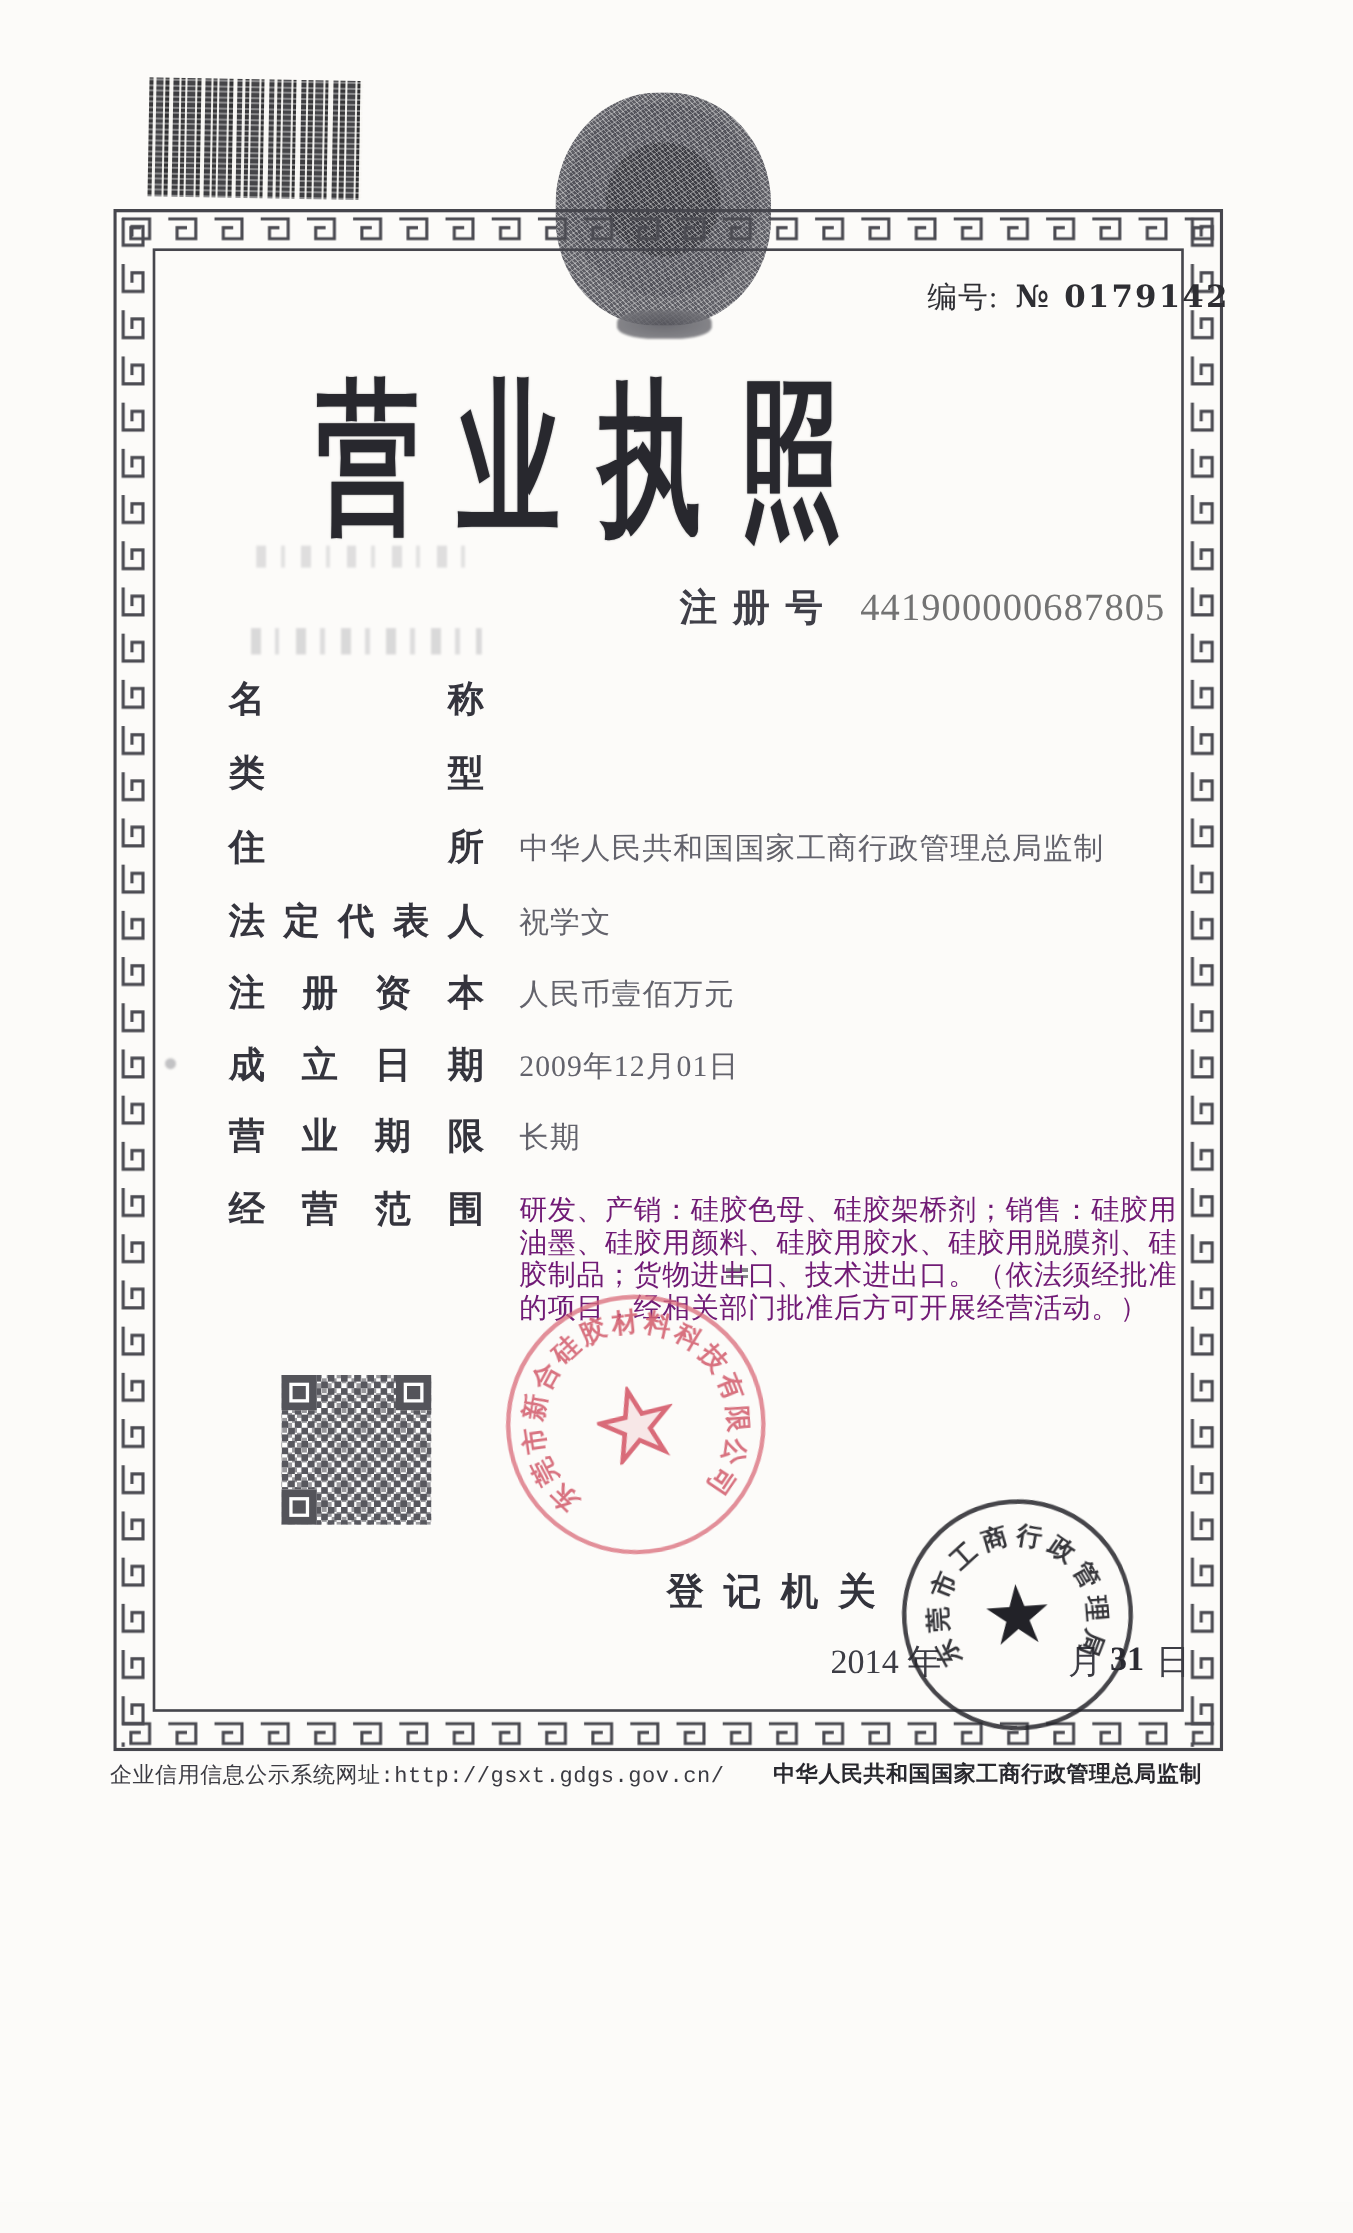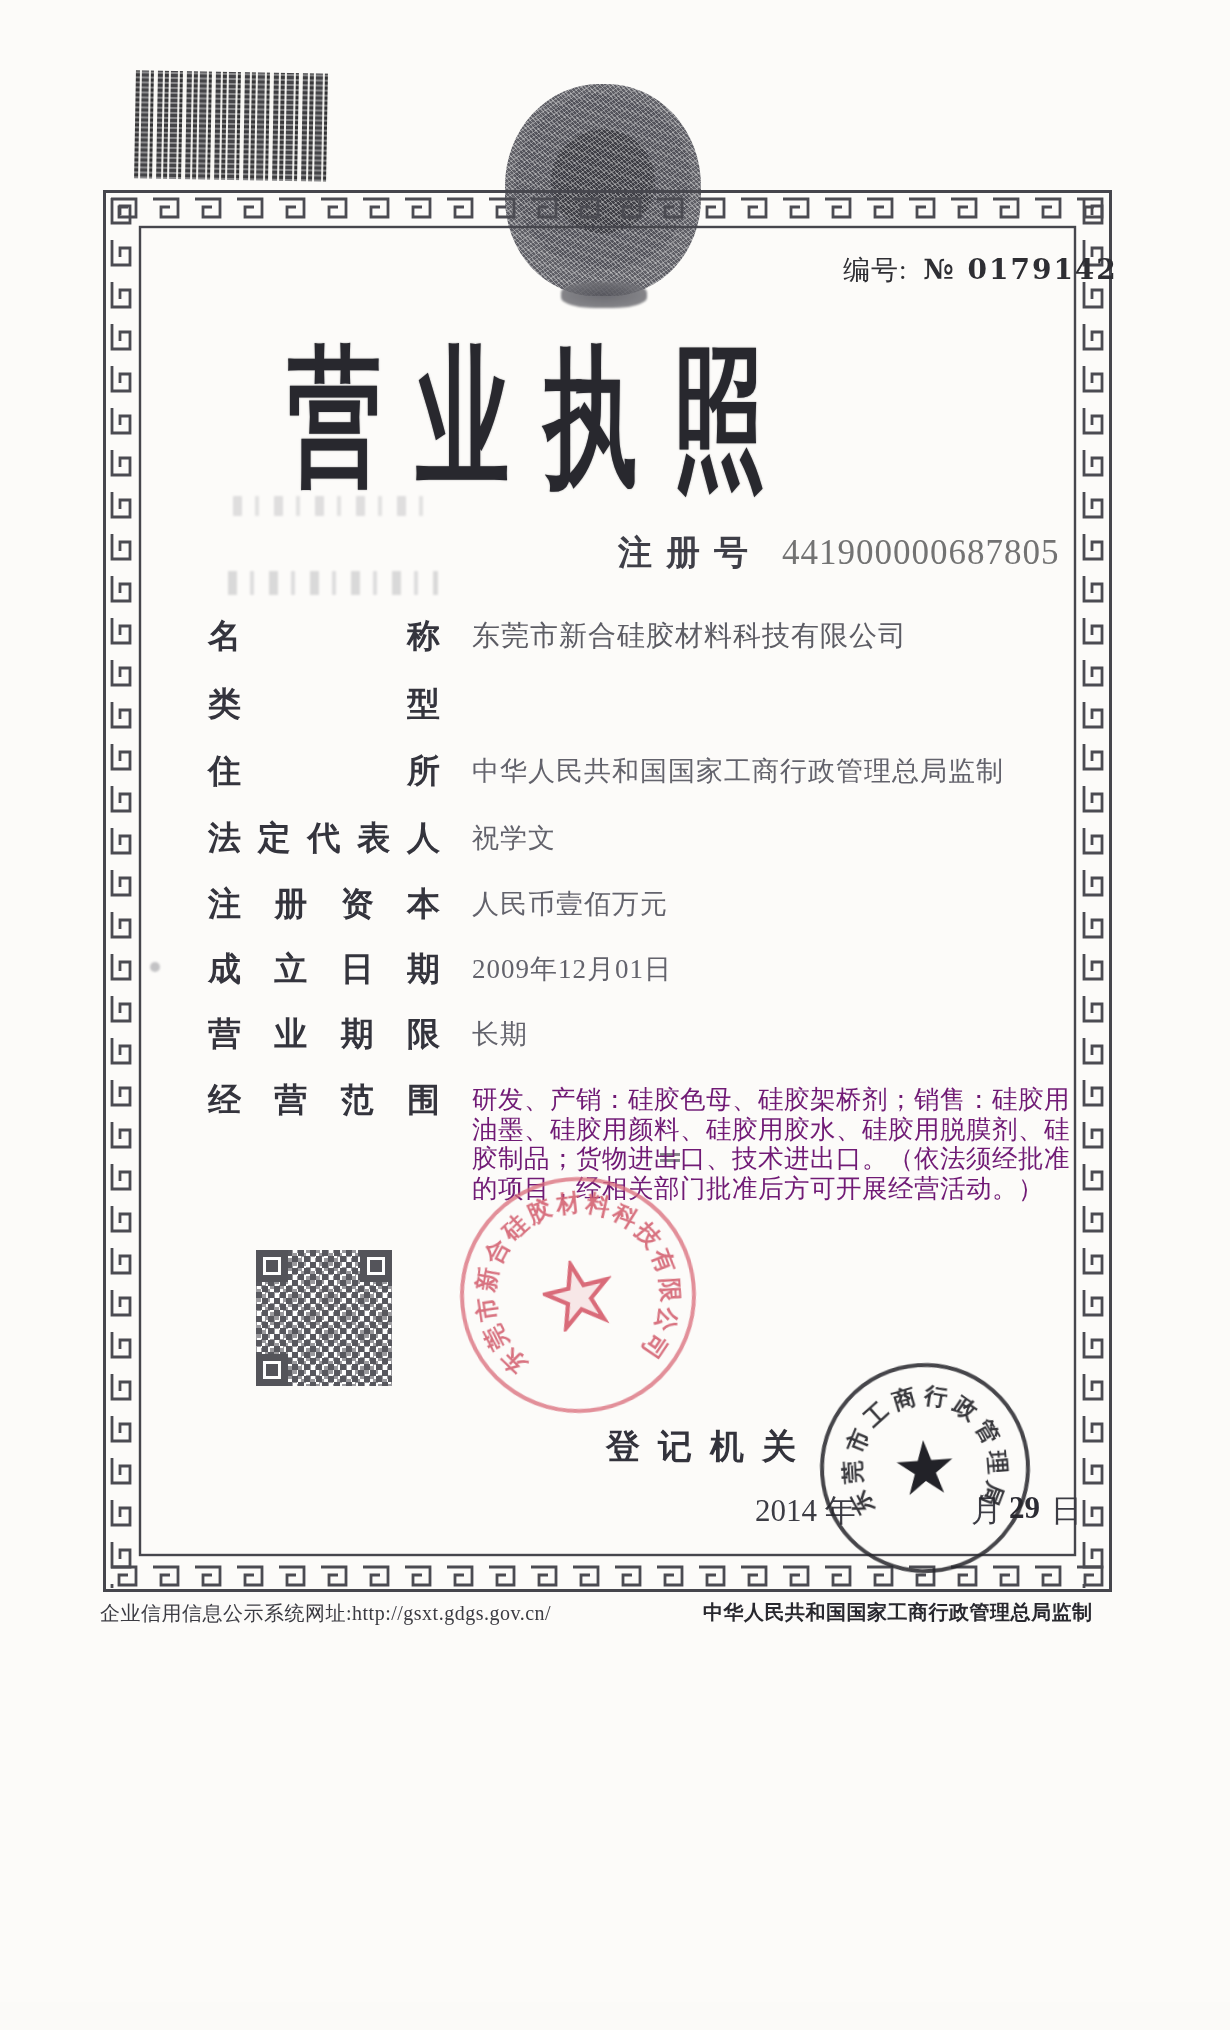--- a/index.html
+++ b/index.html
@@ -74,21 +74,21 @@
 
   
   .registry-label{position:absolute;left:606px;top:1424px;z-index:2;font-size:34px;font-weight:700;
     letter-spacing:18px;color:#33333c;white-space:nowrap;}
   .dateline{position:absolute;left:755px;top:1490px;width:340px;height:42px;z-index:2;font-size:31px;color:#3c3c44;}
   .dateline span{position:absolute;white-space:nowrap;}
   .dp0{left:0;} .dp1{left:216px;} .dp2{left:254px;font-weight:700;color:#2c2c34;} .dp3{left:296px;}
 
   
   .footer-left{position:absolute;left:100px;top:1600px;z-index:2;font-size:20px;color:#3b3b42;letter-spacing:.5px;
-    font-family:Liberation Serif, serif;}
+    font-family:Liberation Mono, monospace;}
   .footer-right{position:absolute;left:703px;top:1599px;z-index:2;font-size:20px;color:#28282e;font-weight:600;letter-spacing:.5px;}
 </style>
 </head>
 <body>
 
 <div id="page">
 
   <div class="barcode"></div>
   <div class="emblem"></div>
   <div class="emblem-tail"></div>
@@ -131,21 +131,20 @@
   <div class="regline">
     <span class="lbl">注册号</span>
     <span class="num">441900000687805</span>
   </div>
 
   <div class="row r0">
     <div class="lbl" data-justify="">
         <span>名</span>
         <span>称</span>
       </div>
-    <div class="val">东莞市新合硅胶材料科技有限公司</div>
   </div>
   <div class="row r1">
     <div class="lbl" data-justify="">
         <span>类</span>
         <span>型</span>
       </div>
   </div>
   <div class="row r2">
     <div class="lbl" data-justify="">
         <span>住</span>
@@ -224,21 +223,21 @@
       <span class="arc-char" style="transform: translate(-50%, -50%) rotate(74.2857deg) translateY(-92px);">有</span>
       <span class="arc-char" style="transform: translate(-50%, -50%) rotate(92.8571deg) translateY(-92px);">限</span>
       <span class="arc-char" style="transform: translate(-50%, -50%) rotate(111.429deg) translateY(-92px);">公</span>
       <span class="arc-char" style="transform: translate(-50%, -50%) rotate(130deg) translateY(-92px);">司</span>
     </div>
 
   <div class="registry-label">登记机关</div>
   <div class="dateline">
     <span class="dp0">2014 年</span>
     <span class="dp1">月</span>
-    <span class="dp2">29</span>
+    <span class="dp2">31</span>
     <span class="dp3">日</span>
   </div>
 
   <div class="seal seal-black">
     <svg class="seal-star" width="62" height="62" viewBox="0 0 100 100">
       <polygon points="50,5 61,38 95,38 67,59 78,92 50,71 22,92 33,59 5,38 39,38" fill="#222228"></polygon>
     </svg>
   <span class="arc-char" style="transform: translate(-50%, -50%) rotate(-115deg) translateY(-72px);">东</span>
       <span class="arc-char" style="transform: translate(-50%, -50%) rotate(-89.4444deg) translateY(-72px);">莞</span>
       <span class="arc-char" style="transform: translate(-50%, -50%) rotate(-63.8889deg) translateY(-72px);">市</span>

